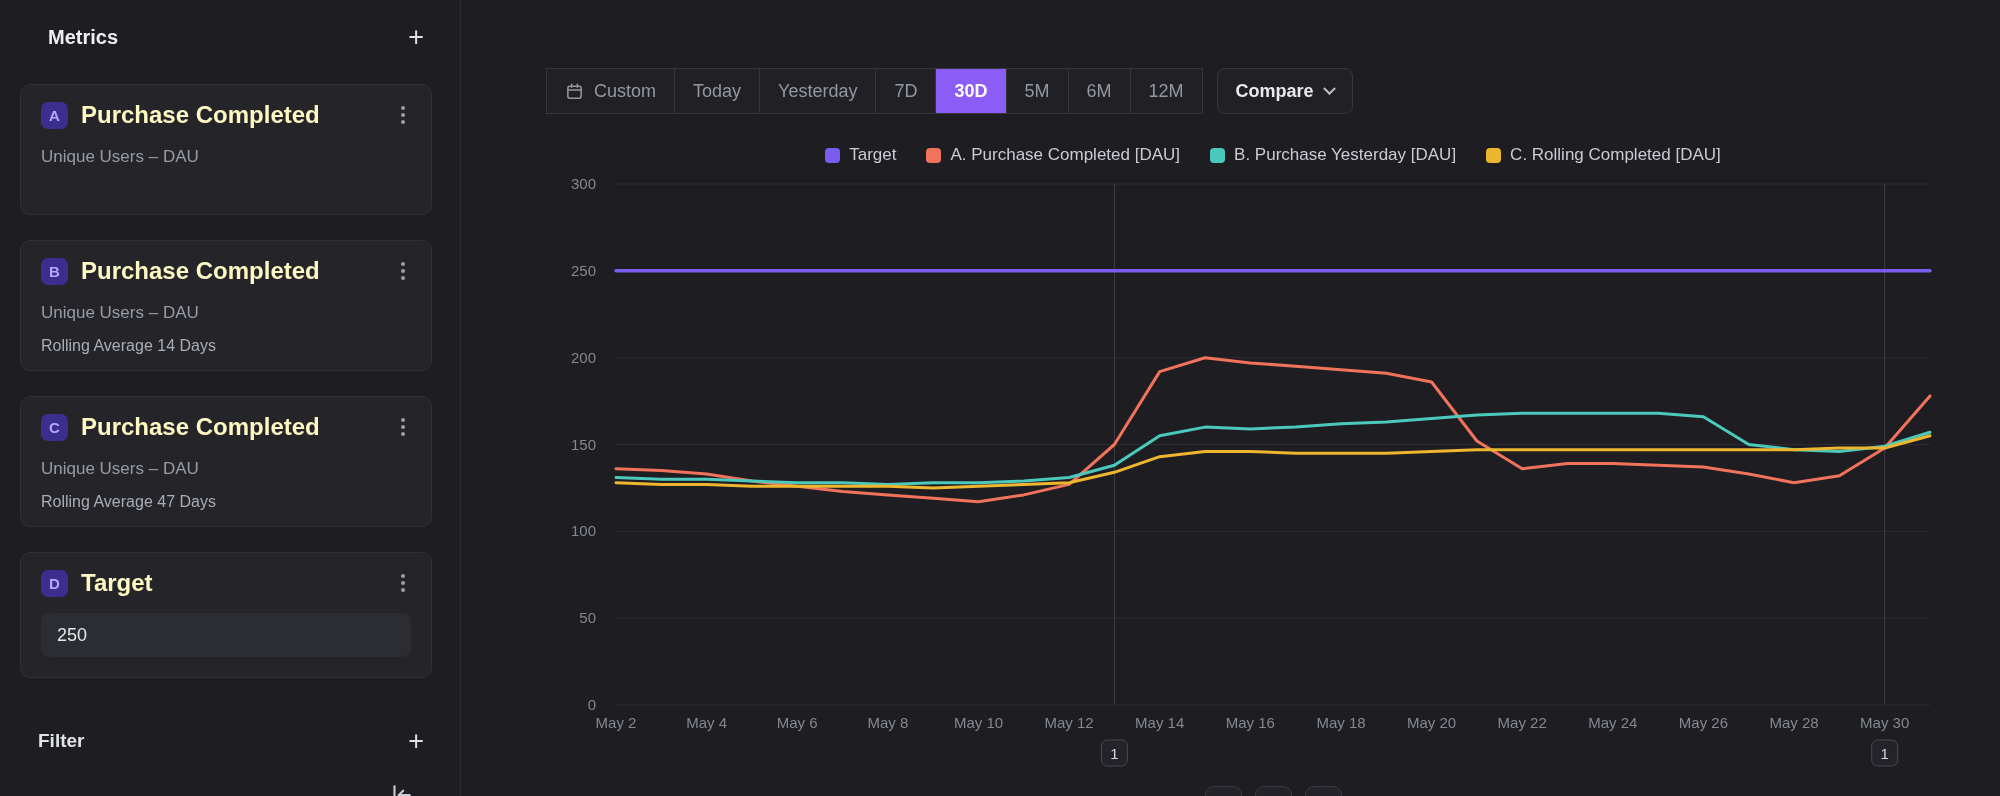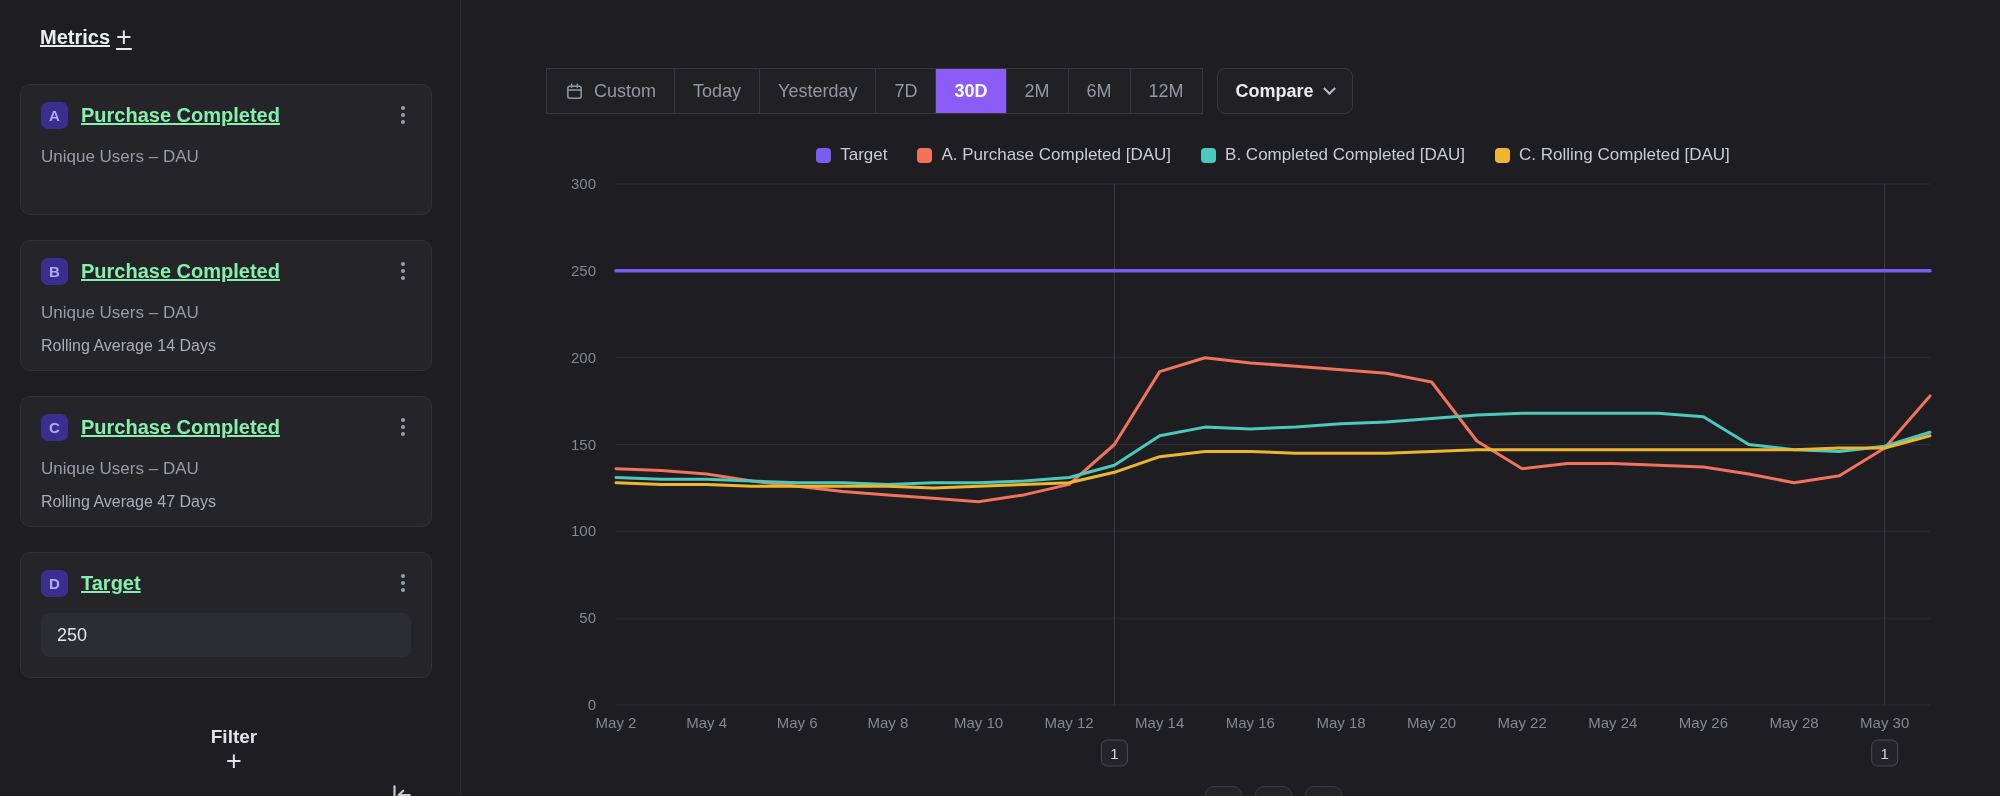--- a/index.html
+++ b/index.html
@@ -9,47 +9,47 @@
     background:#1d1d22; color:#e7e9ec;
     font-family:"Liberation Sans", sans-serif;
   }
   .app { position:relative; width:2000px; height:796px; }
 
   
   .sidebar {
     position:absolute; left:0; top:0; width:461px; height:796px;
     border-right:1px solid #2b2b31; padding:22px 20px 0 20px;
   }
-  .sb-header { display:flex; justify-content:flex-start; align-items:center;
-    margin:0 10px 32px 20px; height:30px;text-decoration:underline; }
+  .sb-header { display:flex; justify-content:space-between; align-items:center;
+    margin:0 10px 32px 28px; height:30px; }
   .sb-header h2 { margin:0; font-size:20px; font-weight:700; color:#eceef1; }
   .plus-btn { background:none; border:none; color:#dfe2e6; font-size:27px;
     line-height:1; cursor:pointer; padding:0 6px; font-family:inherit; }
   .card {
     width:412px; height:131px; margin-bottom:25px;
     background:#242429; border:1px solid #303037; border-radius:10px;
     padding:16px 20px; overflow:hidden;
   }
   .card.target { height:126px; margin-bottom:0; }
   .card-top { display:flex; align-items:center; gap:13px; }
   .letter-badge {
     width:27px; height:27px; border-radius:7px; background:#3c2e8f; color:#b6a7fb;
     font-weight:700; font-size:15px; display:flex; align-items:center; justify-content:center;
   }
-  .card-title { font-size:20px; font-weight:700; color:#86efac;text-decoration:underline; }
+  .card-title { font-size:24px; font-weight:700; color:#fef9c3; }
   .kebab { margin-left:auto; display:flex; flex-direction:column; gap:3px; padding:5px 6px; cursor:pointer; }
   .kebab i { width:4px; height:4px; border-radius:50%; background:#9aa0a8; display:block; }
   .card-line  { margin-top:18px; font-size:17px; color:#969ca5; cursor:pointer; }
   .card-line2 { margin-top:14px; font-size:16px; color:#a8aeb7; cursor:pointer; }
   .target-input {
     margin-top:16px; height:44px; background:#2c2c33; border-radius:8px;
     display:flex; align-items:center; padding:0 16px; font-size:18px; color:#e4e6ea; cursor:text;
   }
   .sb-filter { display:flex; justify-content:space-between; align-items:center;
-    margin:48px 10px 0 18px; height:30px;flex-direction:column; }
+    margin:48px 10px 0 18px; height:30px; }
   .sb-filter h3 { margin:0; font-size:19px; font-weight:700; color:#e0e3e7; }
   .collapse-btn { position:absolute; left:388px; top:780px; width:30px; height:30px;
     background:none; border:none; color:#c6cad0; cursor:pointer; padding:0; }
 
   
   .main { position:absolute; left:461px; top:0; right:0; bottom:0; }
 
   .toolbar { position:absolute; left:85px; right:53px; top:68px; height:46px;
     display:flex; justify-content:space-between; align-items:center; }
   .tb-left, .tb-right { display:flex; gap:14px; align-items:center; }
@@ -174,21 +174,21 @@
                 <path d="M3 8.5h14"></path>
                 <path d="M7 2.5v3"></path>
                 <path d="M13 2.5v3"></path>
             </svg>
             <span>Custom</span>
           </div>
           <div class="seg-cell">Today</div>
           <div class="seg-cell">Yesterday</div>
           <div class="seg-cell">7D</div>
           <div class="seg-cell active">30D</div>
-          <div class="seg-cell">2M</div>
+          <div class="seg-cell">5M</div>
           <div class="seg-cell">6M</div>
           <div class="seg-cell">12M</div>
         </div>
         <button class="btn">
           <span>Compare</span>
           <span class="chev"></span>
         </button>
       </div>
 
     </div>
@@ -197,21 +197,21 @@
       <div class="legend-item">
         <span class="swatch" style="background: rgb(122, 92, 240);"></span>
         <span>Target</span>
       </div>
       <div class="legend-item">
         <span class="swatch" style="background: rgb(242, 115, 92);"></span>
         <span>A. Purchase Completed [DAU]</span>
       </div>
       <div class="legend-item">
         <span class="swatch" style="background: rgb(76, 201, 189);"></span>
-        <span>B. Completed Completed [DAU]</span>
+        <span>B. Purchase Yesterday [DAU]</span>
       </div>
       <div class="legend-item">
         <span class="swatch" style="background: rgb(238, 182, 47);"></span>
         <span>C. Rolling Completed [DAU]</span>
       </div>
     </div>
 
     <svg id="chart-svg" width="1539" height="626" viewBox="0 0 1539 626">
         <line x1="155" y1="535.0" x2="1469" y2="535.0" stroke="#2c2c32" stroke-width="1"></line>
         <text class="axis" x="135" y="540.0" text-anchor="end">0</text>

